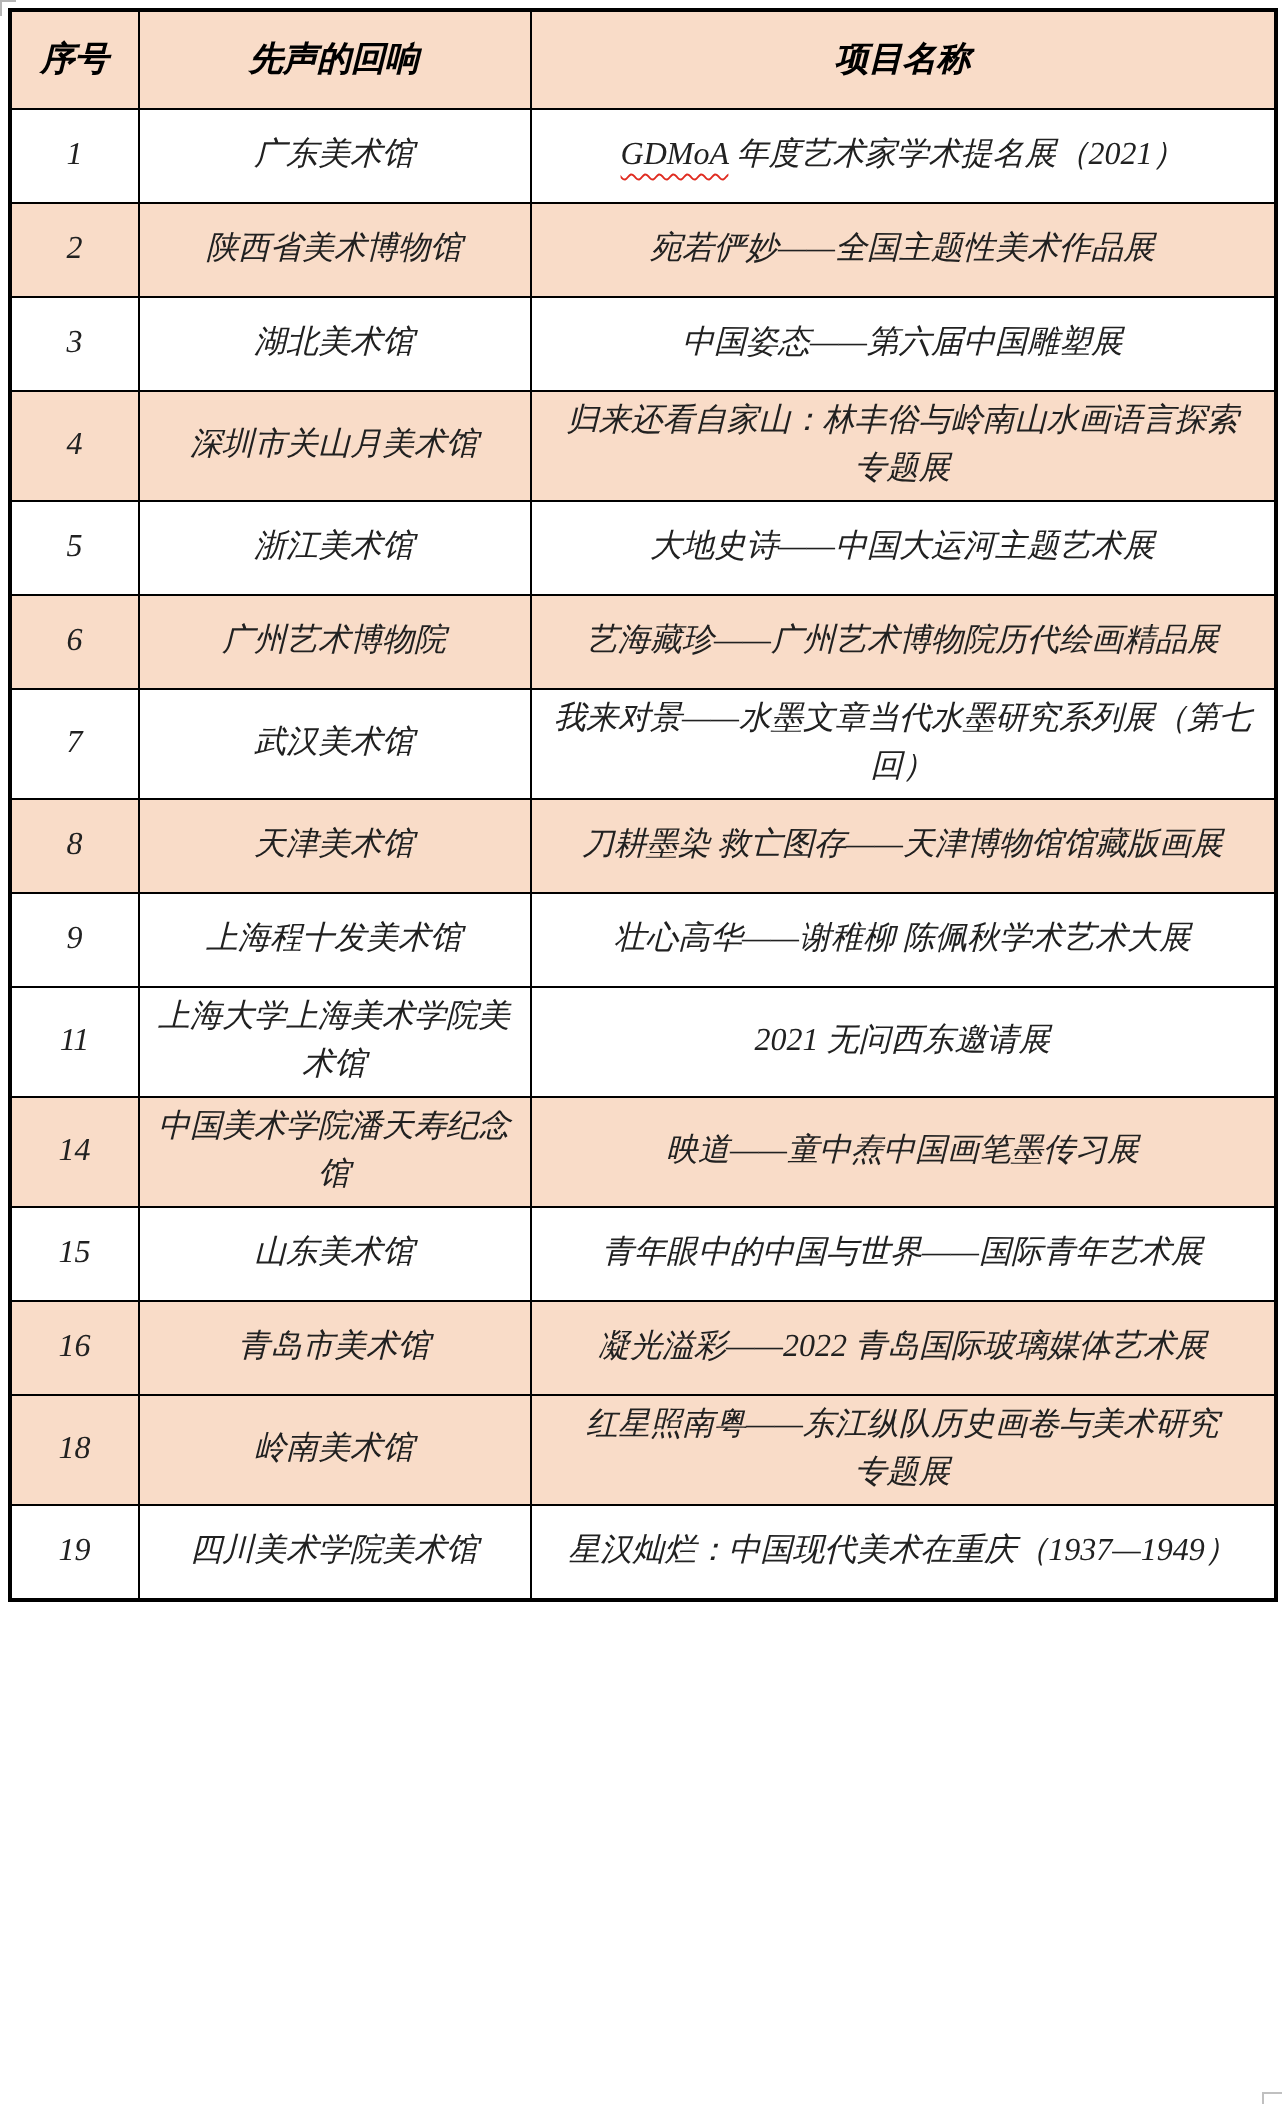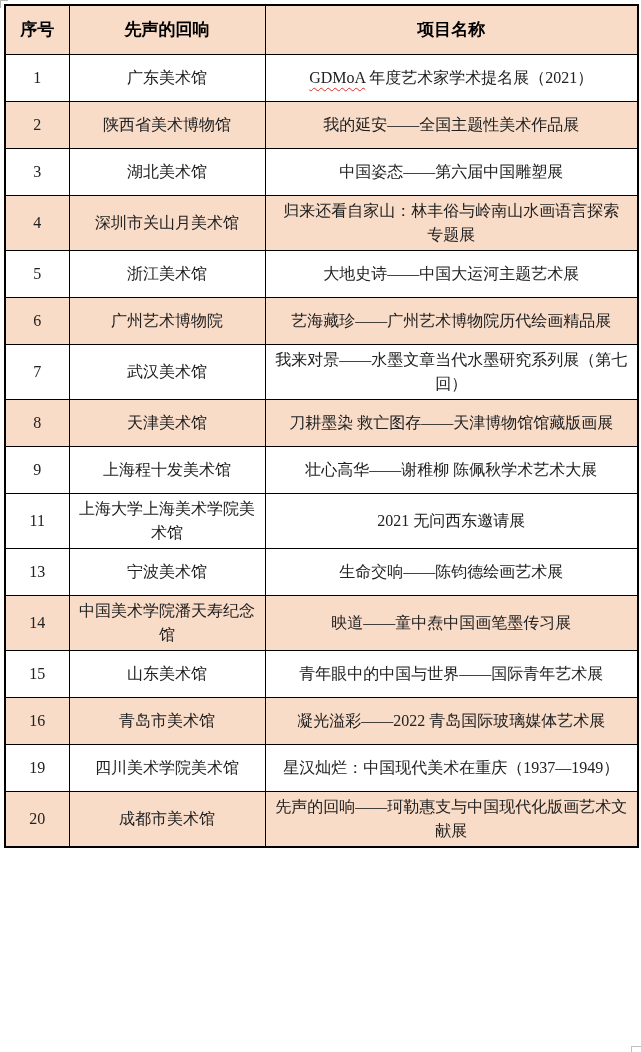--- a/index.html
+++ b/index.html
@@ -8,20 +8,21 @@
     background: #ffffff;
     width: 641px;
     height: 1052px;
     overflow: hidden;
     font-family: "Liberation Serif", "DejaVu Serif", serif;
   }
   .page {
     position: relative;
     width: 641px;
     height: 800px;
+    font-style: italic;
   }
   table.doc-table {
     position: absolute;
     left: 4px;
     top: 4px;
     width: 633px;
     border-collapse: collapse;
     table-layout: fixed;
     border: 2px solid var(--border, #000000);
     color: var(--text, #212121);
@@ -94,21 +95,21 @@
     </thead>
     <tbody>
         <tr>
           <td>1</td>
           <td>广东美术馆</td>
           <td><span class="wavy">GDMoA</span> 年度艺术家学术提名展（2021）</td>
         </tr>
         <tr class="alt">
           <td>2</td>
           <td>陕西省美术博物馆</td>
-          <td>我的延安——全国主题性美术作品展</td>
+          <td>宛若俨妙——全国主题性美术作品展</td>
         </tr>
         <tr>
           <td>3</td>
           <td>湖北美术馆</td>
           <td>中国姿态——第六届中国雕塑展</td>
         </tr>
         <tr class="alt">
           <td>4</td>
           <td>深圳市关山月美术馆</td>
           <td>归来还看自家山：林丰俗与岭南山水画语言探索<br>专题展</td>
@@ -136,47 +137,42 @@
         <tr>
           <td>9</td>
           <td>上海程十发美术馆</td>
           <td>壮心高华——谢稚柳 陈佩秋学术艺术大展</td>
         </tr>
         <tr>
           <td>11</td>
           <td>上海大学上海美术学院美术馆</td>
           <td>2021 无问西东邀请展</td>
         </tr>
-        <tr>
-          <td>13</td>
-          <td>宁波美术馆</td>
-          <td>生命交响——陈钧德绘画艺术展</td>
-        </tr>
         <tr class="alt">
           <td>14</td>
           <td>中国美术学院潘天寿纪念馆</td>
           <td>映道——童中焘中国画笔墨传习展</td>
         </tr>
         <tr>
           <td>15</td>
           <td>山东美术馆</td>
           <td>青年眼中的中国与世界——国际青年艺术展</td>
         </tr>
         <tr class="alt">
           <td>16</td>
           <td>青岛市美术馆</td>
           <td>凝光溢彩——2022 青岛国际玻璃媒体艺术展</td>
         </tr>
+        <tr class="alt">
+          <td>18</td>
+          <td>岭南美术馆</td>
+          <td>红星照南粤——东江纵队历史画卷与美术研究<br>专题展</td>
+        </tr>
         <tr>
           <td>19</td>
           <td>四川美术学院美术馆</td>
           <td>星汉灿烂：中国现代美术在重庆（1937—1949）</td>
-        </tr>
-        <tr class="alt">
-          <td>20</td>
-          <td>成都市美术馆</td>
-          <td>先声的回响——珂勒惠支与中国现代化版画艺术文献展</td>
         </tr>
       </tbody>
   </table>
 
   <span class="handle-br"></span>
 </div>
 
 </body></html>

